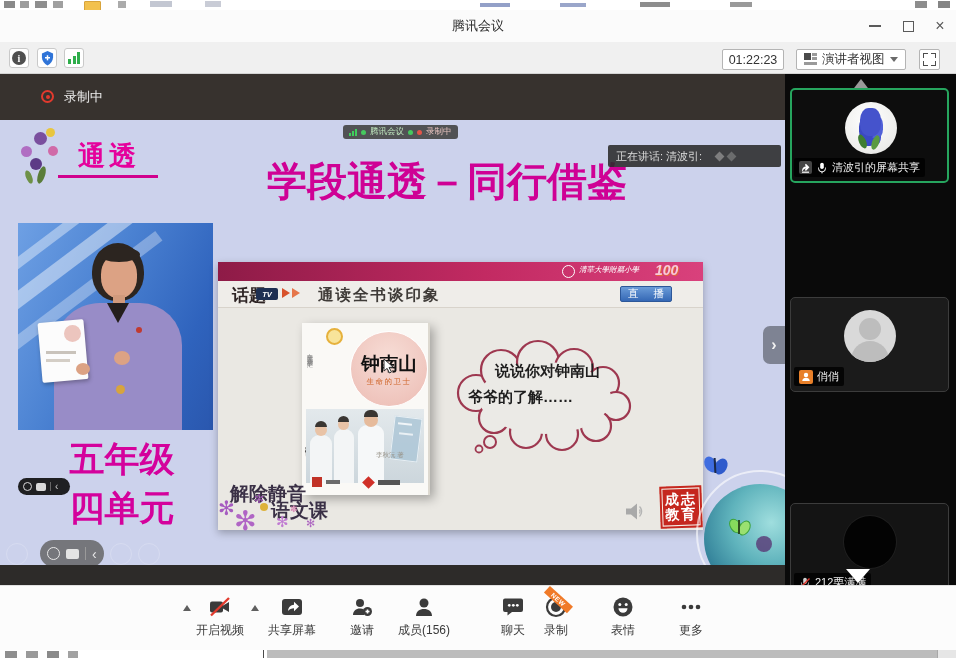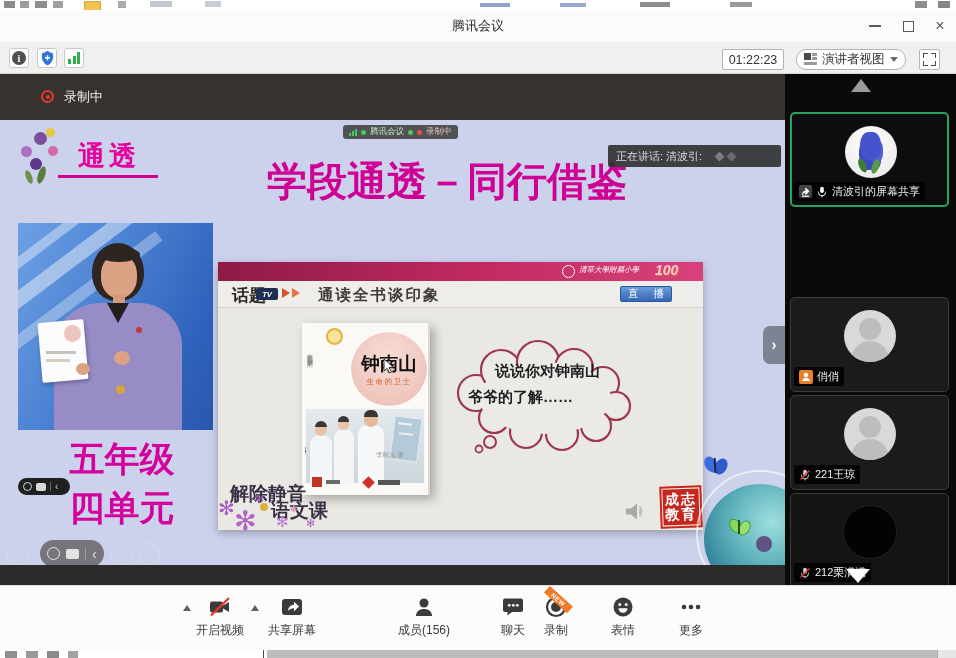--- a/index.html
+++ b/index.html
@@ -13,21 +13,21 @@
   .titlebar{position:absolute;left:0;top:10px;width:956px;height:32px;background:#fbfbfb;}
   .titlebar .ttl{position:absolute;left:0;right:0;top:0;height:32px;line-height:32px;text-align:center;
                  font-size:13px;color:#2b2b2b;}
   .winbtn{position:absolute;top:10px;height:32px;display:flex;align-items:center;justify-content:center;color:#5a5a5a;cursor:default;}
   
   .header{position:absolute;left:0;top:42px;width:956px;height:32px;background:#f0f0f0;border-bottom:1px solid #d4d4d4;box-sizing:border-box;}
   .hbtn{position:absolute;top:6px;width:20px;height:20px;background:#fff;border:1px solid #c9c9c9;border-radius:3px;
         display:flex;align-items:center;justify-content:center;box-sizing:border-box;}
   .timerbox{position:absolute;left:722px;top:7px;width:62px;height:21px;border:1px solid #b4b4b4;border-radius:2px;background:#fff;
         font-size:12.5px;color:#333;display:flex;align-items:center;justify-content:center;box-sizing:border-box;}
-  .viewbtn{position:absolute;left:796px;top:7px;height:21px;padding:0 7px;border:1px solid #b4b4b4;border-radius:10px;background:#fff;
+  .viewbtn{position:absolute;left:796px;top:7px;height:21px;padding:0 7px;border:1px solid #b4b4b4;border-radius:2px;background:#fff;
         display:flex;align-items:center;gap:5px;font-size:12.5px;color:#333;box-sizing:border-box;}
   .fsbtn{position:absolute;left:919px;top:7px;width:21px;height:21px;border:1px solid #b4b4b4;border-radius:2px;background:#fff;box-sizing:border-box;}
   .corner{position:absolute;width:4px;height:4px;border:0 solid #4c4c4c;}
   
   .recbar{position:absolute;left:0;top:74px;width:785px;height:46px;background:#37322e;}
   .recdot{position:absolute;left:41px;top:16px;width:13px;height:13px;border:2px solid #e23a2e;border-radius:50%;box-sizing:border-box;}
   .recdot i{position:absolute;left:2.5px;top:2.5px;width:4px;height:4px;background:#e23a2e;border-radius:50%;}
   .rectext{position:absolute;left:64px;top:14px;font-size:13px;color:#eeeeee;}
   
   .slide{position:absolute;left:0;top:120px;width:785px;height:445px;background:#ccd2ec;overflow:hidden;}
@@ -382,21 +382,21 @@
     </div>
     <i class="ghost" style="left:110px;top:423px;width:22px;height:22px;"></i>
     <i class="ghost" style="left:138px;top:423px;width:22px;height:22px;"></i>
   </div>
 
   <div class="band"></div>
 
   <div class="sidebar">
     <i class="scrolltri" style="left:66px;top:5px;border-left:10px solid transparent;border-right:10px solid transparent;border-bottom:13px solid #9a9a9a;"></i>
 
-    <div class="tile active" style="top:38px;">
+    <div class="tile active" style="top:14px;">
       <div class="avatar" style="background:radial-gradient(circle at 45% 35%,#ffffff 0%,#ededeb 70%,#dcdcda 100%);overflow:hidden;">
         <i class="abs" style="left:15px;top:6px;width:21px;height:28px;background:#4553cc;border-radius:42%;
            box-shadow:-4px 7px 0 -3px #3b49c2,5px 5px 0 -3px #5060d8,-2px 14px 0 -4px #3a49c8,4px 13px 0 -4px #4653d2;"></i>
         <i class="abs" style="left:14px;top:32px;width:7px;height:15px;background:#3f7d33;border-radius:50%;transform:rotate(-24deg);"></i>
         <i class="abs" style="left:27px;top:33px;width:7px;height:15px;background:#5a9a42;border-radius:50%;transform:rotate(20deg);"></i>
       </div>
       <div class="nlabel" style="left:2px;bottom:4px;">
         <svg width="13" height="13" viewBox="0 0 13 13">
           <rect width="13" height="13" rx="2" fill="#454545"></rect>
           <path d="M3 9.6c.3-2.7 1.8-4.1 4.1-4.3L5.8 3.9 6.9 2.8 10.4 6.3 6.9 9.9 5.8 8.8l1.3-1.4c-1.8.2-3 1-3.4 2.8z" fill="#fff"></path>
@@ -420,37 +420,22 @@
       <div class="nlabel">
         <svg width="14" height="14" viewBox="0 0 14 14">
           <rect width="14" height="14" rx="2" fill="#e8802a"></rect>
           <circle cx="7" cy="5" r="2.2" fill="#fff"></circle>
           <path d="M3.2 11c.3-2 1.9-3.2 3.8-3.2s3.5 1.2 3.8 3.2z" fill="#fff"></path>
         </svg>
         <span>俏俏</span>
       </div>
     </div>
 
-    <div class="tile" style="top:321px;background:#1b1b1b;">
-      <div class="avatar" style="background:#d9d9d9;overflow:hidden;">
-        <i class="sil-head"></i>
-        <i class="sil-body"></i>
-      </div>
-      <div class="nlabel">
-        <svg width="12" height="12" viewBox="0 0 12 12">
-          <rect x="4.2" y="0.8" width="3.6" height="6.2" rx="1.8" fill="#cfcfcf"></rect>
-          <path d="M2.5 5.6v.8a3.5 3.5 0 0 0 7 0v-.8" stroke="#cfcfcf" fill="none" stroke-width="1"></path>
-          <line x1="6" y1="10" x2="6" y2="11.4" stroke="#cfcfcf" stroke-width="1"></line>
-          <line x1="1.5" y1="10.5" x2="10.5" y2="1.5" stroke="#e0352b" stroke-width="1.4"></line>
-        </svg>
-        <span>221王琼</span>
-      </div>
-    </div>
-
-    <div class="tile" style="top:419px;">
+
+    <div class="tile" style="top:429px;">
       <div class="avatar" style="background:#030303;box-shadow:0 0 0 1px #1f1f1f;"></div>
       <div class="nlabel">
         <svg width="12" height="12" viewBox="0 0 12 12">
           <rect x="4.2" y="0.8" width="3.6" height="6.2" rx="1.8" fill="#cfcfcf"></rect>
           <path d="M2.5 5.6v.8a3.5 3.5 0 0 0 7 0v-.8" stroke="#cfcfcf" fill="none" stroke-width="1"></path>
           <line x1="6" y1="10" x2="6" y2="11.4" stroke="#cfcfcf" stroke-width="1"></line>
           <line x1="1.5" y1="10.5" x2="10.5" y2="1.5" stroke="#e0352b" stroke-width="1.4"></line>
         </svg>
         <span>212栗满满</span>
       </div>
@@ -474,20 +459,30 @@
     <i class="caret" style="left:251px;"></i>
 
     <div class="titem" style="left:292px;">
       <svg width="24" height="24" viewBox="0 0 24 24">
         <rect x="2" y="4" width="20" height="16" rx="3" fill="#3b3b3b"></rect>
         <path d="M8 16c.5-4 2.8-6 6-6.2V6.8l5 4.7-5 4.7v-3c-2.6 0-4.4 1-6 2.8z" fill="#fff"></path>
       </svg>
       <span class="lab">共享屏幕</span>
     </div>
 
+    <div class="titem" style="left:362px;">
+      <svg width="24" height="24" viewBox="0 0 24 24">
+        <circle cx="10" cy="8" r="4" fill="#3b3b3b"></circle>
+        <path d="M3 20c0-4 3-6.5 7-6.5 1.5 0 2.9.35 4 1V20z" fill="#3b3b3b"></path>
+        <circle cx="17.5" cy="16.5" r="4.5" fill="#3b3b3b"></circle>
+        <line x1="17.5" y1="14.5" x2="17.5" y2="18.5" stroke="#fff" stroke-width="1.6"></line>
+        <line x1="15.5" y1="16.5" x2="19.5" y2="16.5" stroke="#fff" stroke-width="1.6"></line>
+      </svg>
+      <span class="lab">邀请</span>
+    </div>
 
     <div class="titem" style="left:424px;">
       <svg width="24" height="24" viewBox="0 0 24 24">
         <circle cx="12" cy="8" r="4.5" fill="#3b3b3b"></circle>
         <path d="M4 21c0-4.5 3.5-7 8-7s8 2.5 8 7z" fill="#3b3b3b"></path>
       </svg>
       <span class="lab">成员(156)</span>
     </div>
 
     <div class="titem" style="left:488px;align-items:flex-end;">

